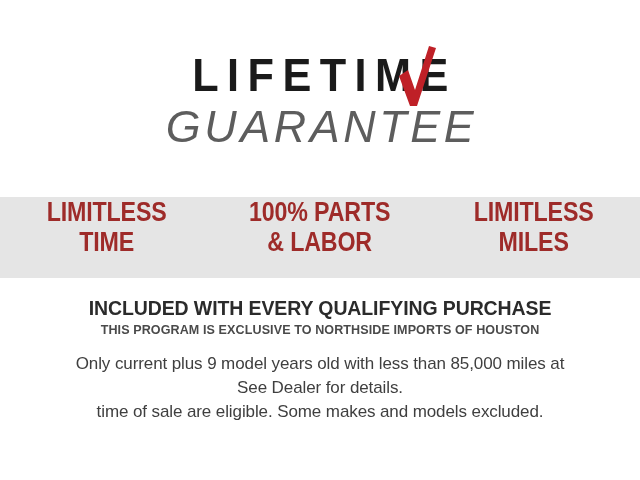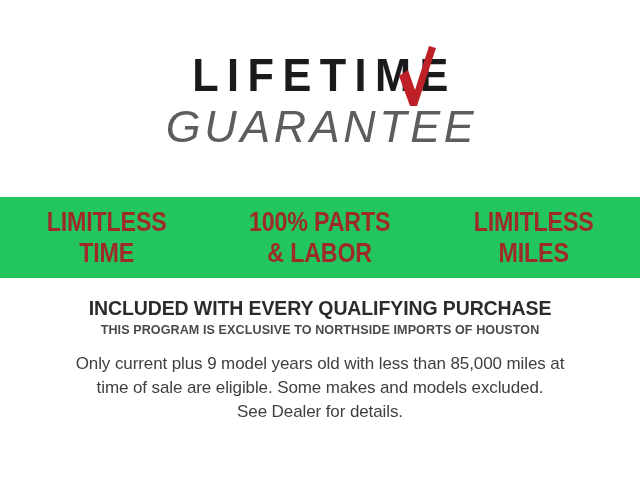--- a/index.html
+++ b/index.html
@@ -74,23 +74,23 @@
     text-indent: 3px;
   }
 
   
   .feature-bar {
     position: absolute;
     left: 0;
     top: 197px;
     width: 640px;
     height: 81px;
-    background: #22c55e;
+    background: #e5e5e5;
     display: flex;
-    align-items: center;
+    align-items: flex-start;
   }
 
   .feature-col {
     flex: 1 1 0;
     text-align: center;
     color: #9e2b29;
     font-family: "Liberation Sans", sans-serif;
     font-weight: bold;
     font-size: 27px;
     line-height: 1.12;
@@ -188,17 +188,17 @@
     </div>
 
   </div>
 
   <div class="headline">INCLUDED WITH EVERY QUALIFYING PURCHASE</div>
 
   <div class="subhead">THIS PROGRAM IS EXCLUSIVE TO NORTHSIDE IMPORTS OF HOUSTON</div>
 
   <div class="fineprint">
     <span class="fl">Only current plus 9 model years old with less than 85,000 miles at</span>
+    <span class="fl">See Dealer for details.</span>
     <span class="fl">time of sale are eligible. Some makes and models excluded.</span>
-    <span class="fl">See Dealer for details.</span>
   </div>
 
 </div>
 
 </body></html>

